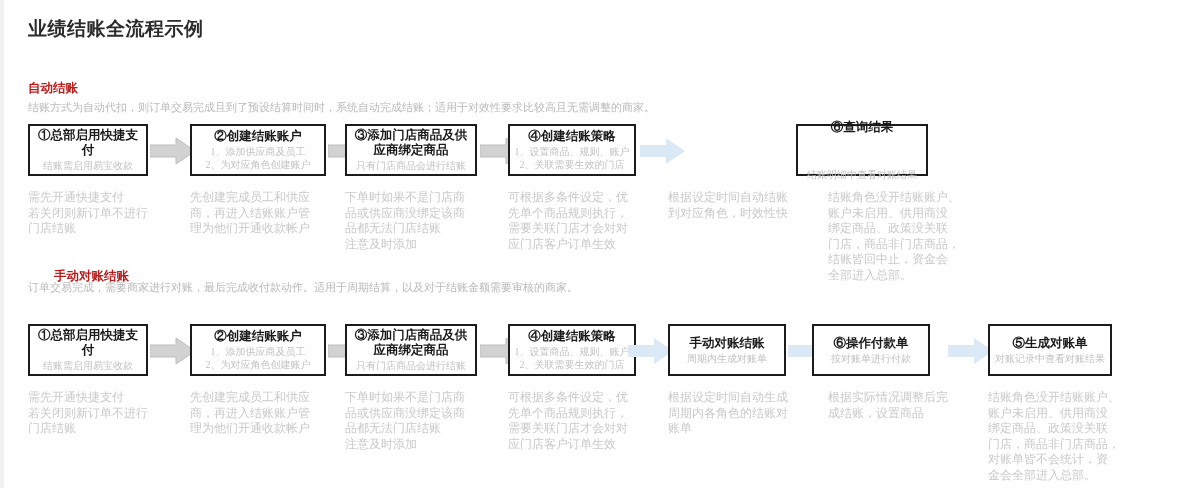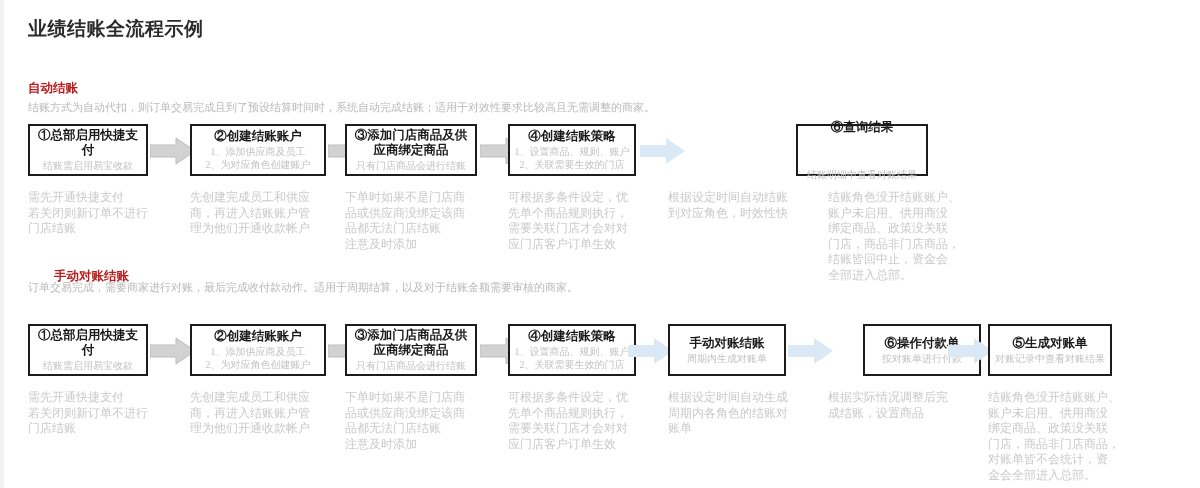--- a/index.html
+++ b/index.html
@@ -230,21 +230,21 @@
       </div>
       <div class="node" style="left: 668px; width: 118px;">
         <div class="n-title">手动对账结账</div>
         <div class="n-sub">周期内生成对账单</div>
       </div>
       <div class="arrow" style="left: 788px;">
         <svg viewBox="0 0 46 28" xmlns="http://www.w3.org/2000/svg">
           <polygon points="0,8 26,8 26,1 45,14 26,27 26,20 0,20" fill="#dbe8f5" stroke="none" stroke-width="0"></polygon>
         </svg>
       </div>
-      <div class="node" style="left: 863px; width: 118px;">
+      <div class="node" style="left: 812px; width: 118px;">
         <div class="n-title">⑥操作付款单</div>
         <div class="n-sub">按对账单进行付款</div>
       </div>
       <div class="arrow" style="left: 948px;">
         <svg viewBox="0 0 46 28" xmlns="http://www.w3.org/2000/svg">
           <polygon points="0,8 26,8 26,1 45,14 26,27 26,20 0,20" fill="#dbe8f5" stroke="none" stroke-width="0"></polygon>
         </svg>
       </div>
       <div class="node" style="left: 988px; width: 124px;">
         <div class="n-title">⑤生成对账单</div>

